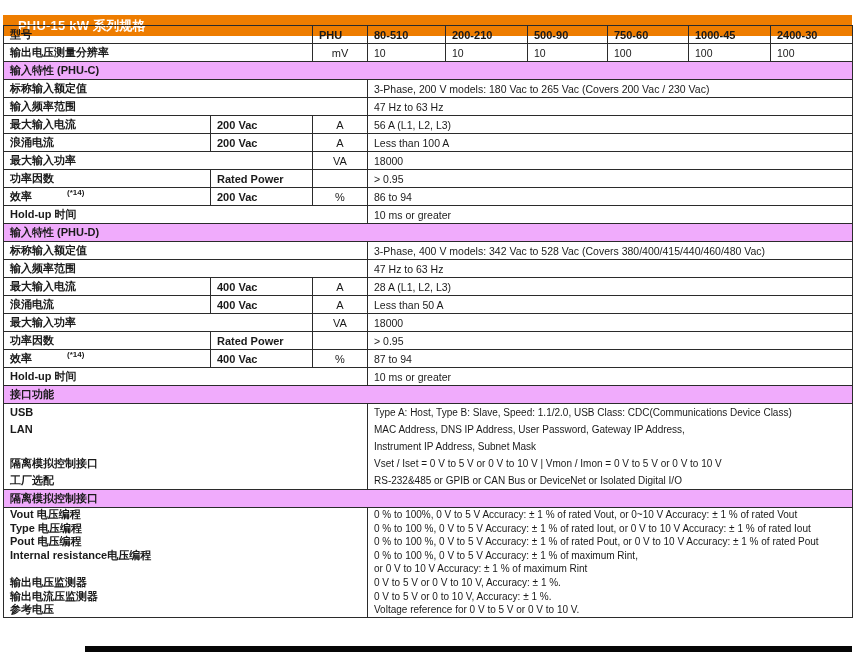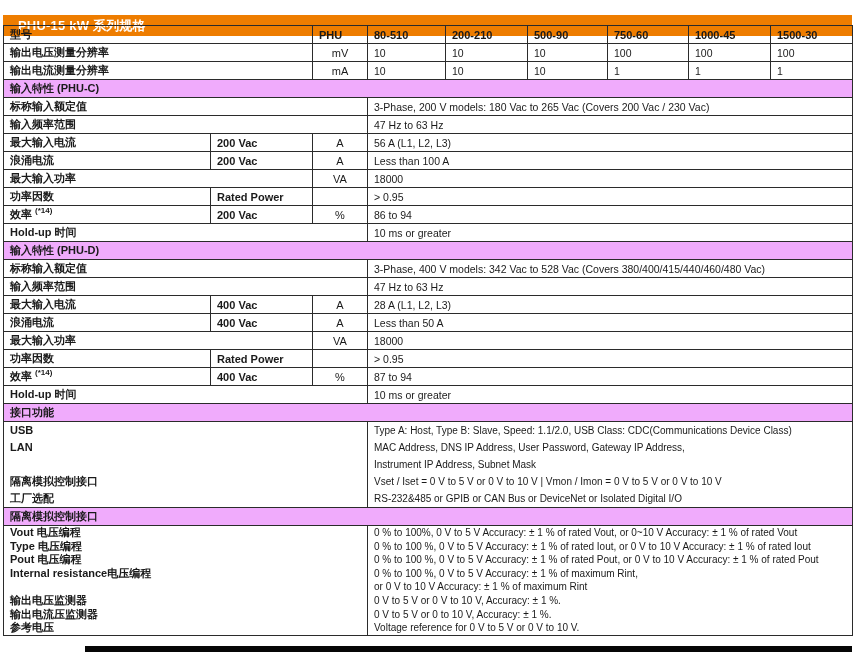--- a/index.html
+++ b/index.html
@@ -17,21 +17,21 @@
   td.cond{font-weight:bold;}
   td.unit{text-align:center;}
   td.mh{font-weight:bold;text-align:left;}
   td.val{font-size:10.5px;}
   tr.section td{font-weight:bold;background:#f0abfc;}
   td.block{padding:0;vertical-align:top;}
   .bl{height:17px;line-height:17px;padding:0 6px;overflow:hidden;white-space:nowrap;}
   .bl-s{height:13.6px;line-height:13.6px;padding:0 6px;overflow:hidden;white-space:nowrap;}
   .blk-lbl .bl,.blk-lbl .bl-s{font-weight:bold;}
   .blk-val .bl,.blk-val .bl-s{font-size:10px;}
-  sup.note{font-size:8px;font-weight:bold;vertical-align:super;line-height:0;}
+  sup.note{font-size:8px;font-weight:bold;vertical-align:super;line-height:0;margin-left:32px;}
   .nextbar{position:absolute;left:85px;top:646px;width:767px;height:6px;background:#060606;}
 </style>
 </head>
 <body>
 
 <div class="page">
 
   <div class="titlebar">
     <span>PHU-15 kW 系列规格</span>
   </div>
@@ -51,42 +51,32 @@
 
     <tbody>
         <tr class="hdr">
       <td class="lbl" colspan="2">型号</td>
       <td class="mh">PHU</td>
       <td class="mh">80-510</td>
       <td class="mh">200-210</td>
       <td class="mh">500-90</td>
       <td class="mh">750-60</td>
       <td class="mh">1000-45</td>
-      <td class="mh">1500-30</td>
+      <td class="mh">2400-30</td>
     </tr>
 
     <tr>
       <td class="lbl" colspan="2">输出电压测量分辨率</td>
       <td class="unit">mV</td>
       <td class="val">10</td>
       <td class="val">10</td>
       <td class="val">10</td>
       <td class="val">100</td>
       <td class="val">100</td>
       <td class="val">100</td>
-    </tr>
-    <tr>
-      <td class="lbl" colspan="2">输出电流测量分辨率</td>
-      <td class="unit">mA</td>
-      <td class="val">10</td>
-      <td class="val">10</td>
-      <td class="val">10</td>
-      <td class="val">1</td>
-      <td class="val">1</td>
-      <td class="val">1</td>
     </tr>
 
     <tr class="section">
       <td colspan="9">输入特性 (PHU-C)</td>
     </tr>
     <tr>
       <td class="lbl" colspan="3">标称输入额定值</td>
       <td class="val" colspan="6">3-Phase, 200 V models: 180 Vac to 265 Vac (Covers 200 Vac / 230 Vac)</td>
     </tr>
     <tr>

